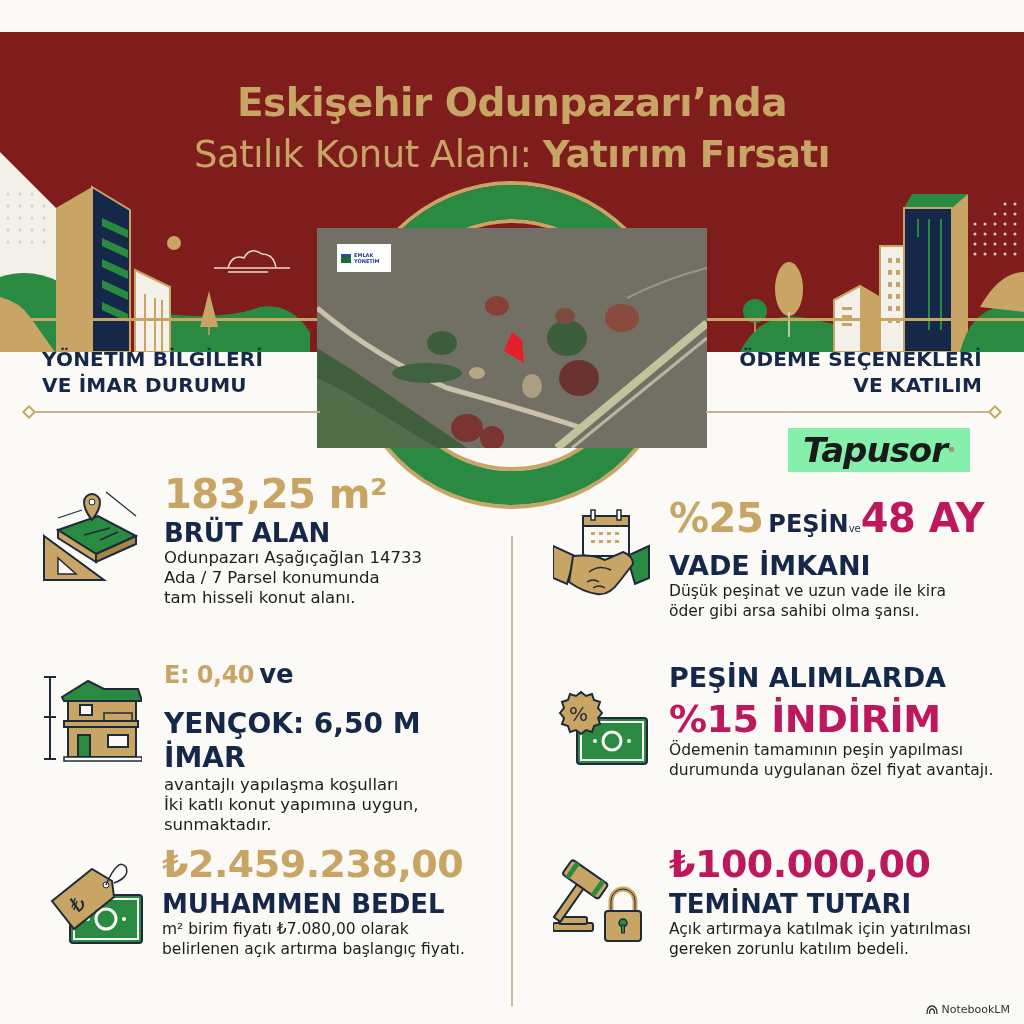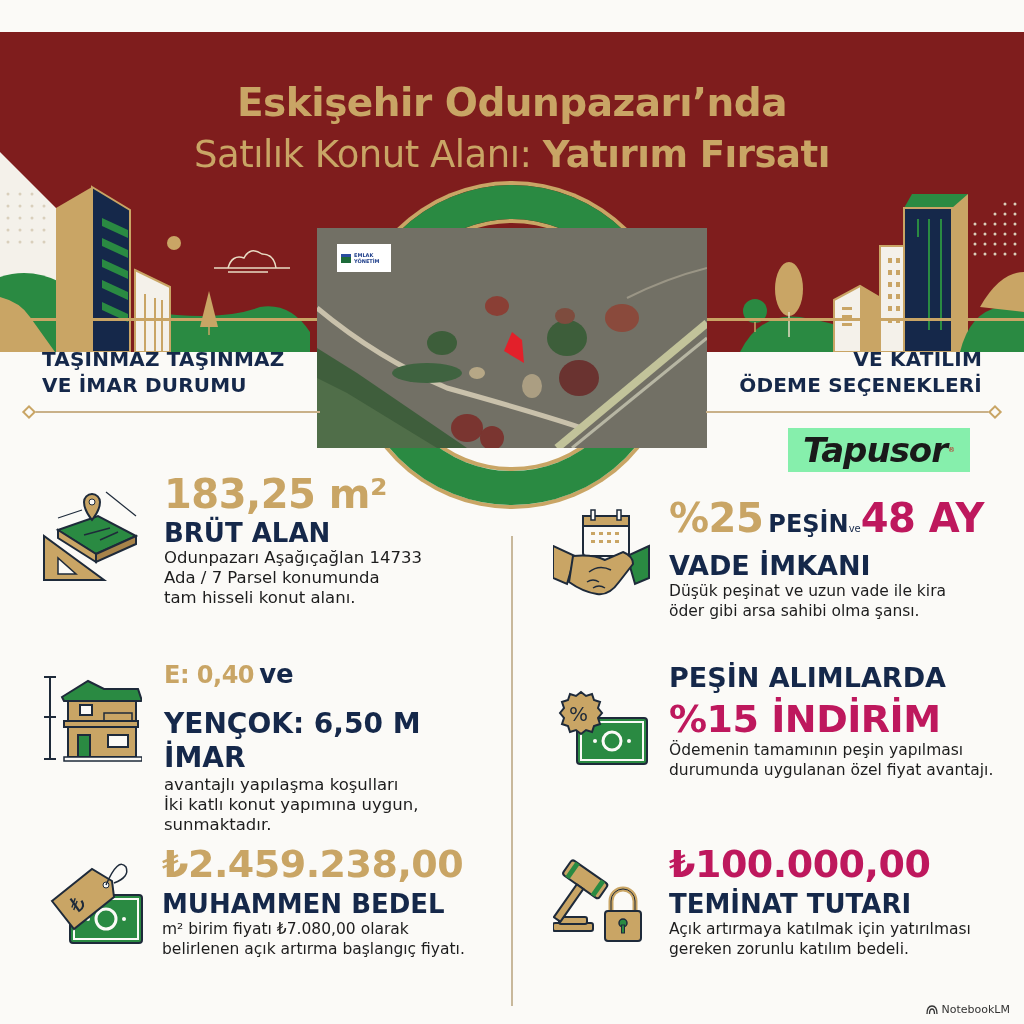--- a/index.html
+++ b/index.html
@@ -232,29 +232,29 @@
     <div class="map-logo">
       <div class="mark"></div>
       <div class="txt">
         <div>EMLAK</div>
         <div>YÖNETİM</div>
       </div>
     </div>
   </div>
 
   <div class="sec-title sec-left">
-    <div>TAŞINMAZ TAŞINMAZ</div>
+    <div>YÖNETİM BİLGİLERİ</div>
     <div>VE İMAR DURUMU</div>
   </div>
   <div class="rule rule-left"></div>
   <div class="diamond d-left"></div>
 
   <div class="sec-title sec-right">
+    <div>ÖDEME SEÇENEKLERİ</div>
     <div>VE KATILIM</div>
-    <div>ÖDEME SEÇENEKLERİ</div>
   </div>
   <div class="rule rule-right"></div>
   <div class="diamond d-right"></div>
 
   <div class="tapusor">
     <span>Tapusor</span>
       <sup>®</sup>
   </div>
 
   <div class="vdivider"></div>

